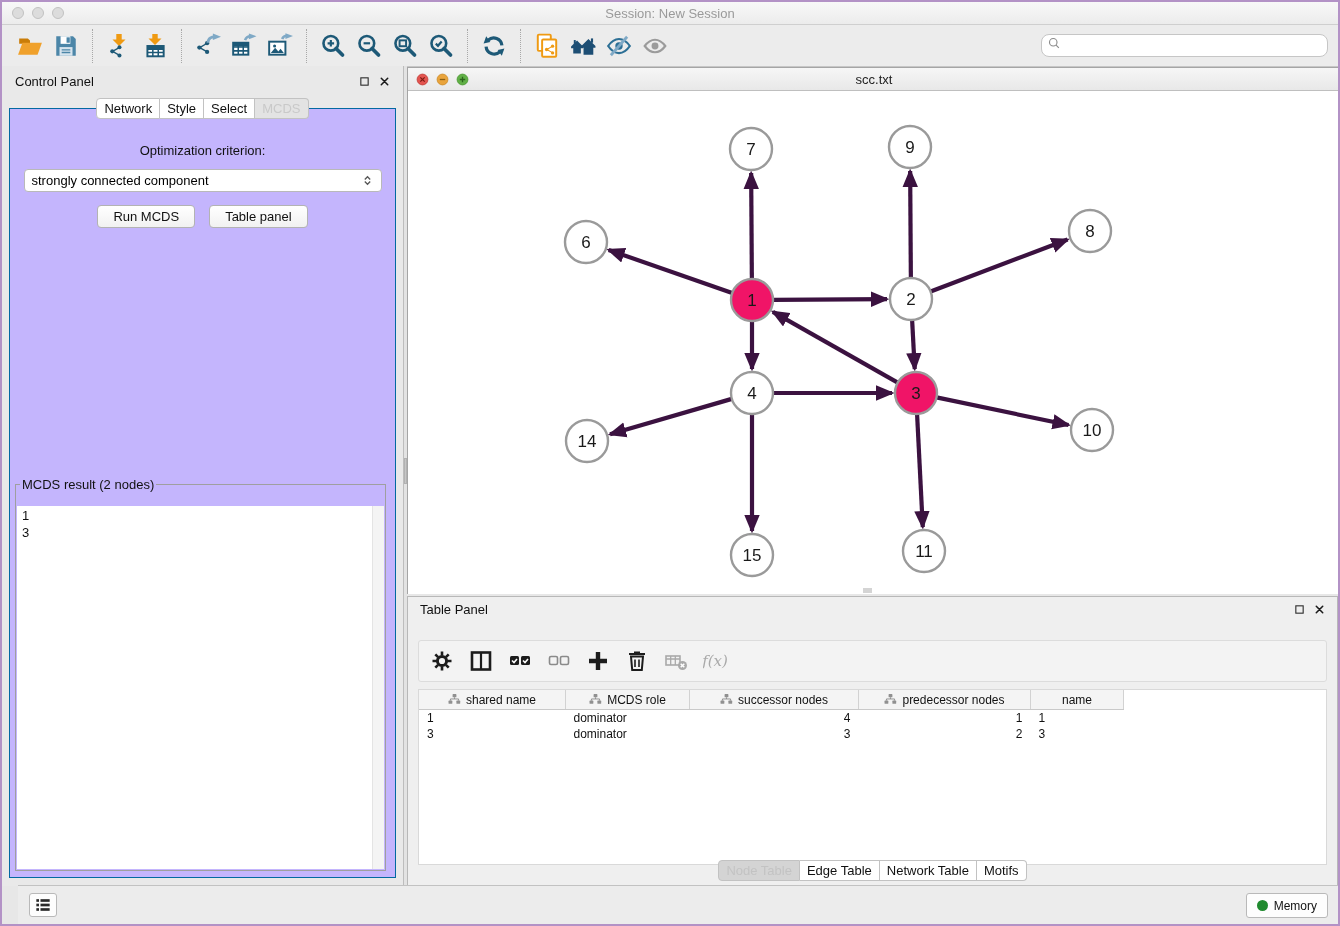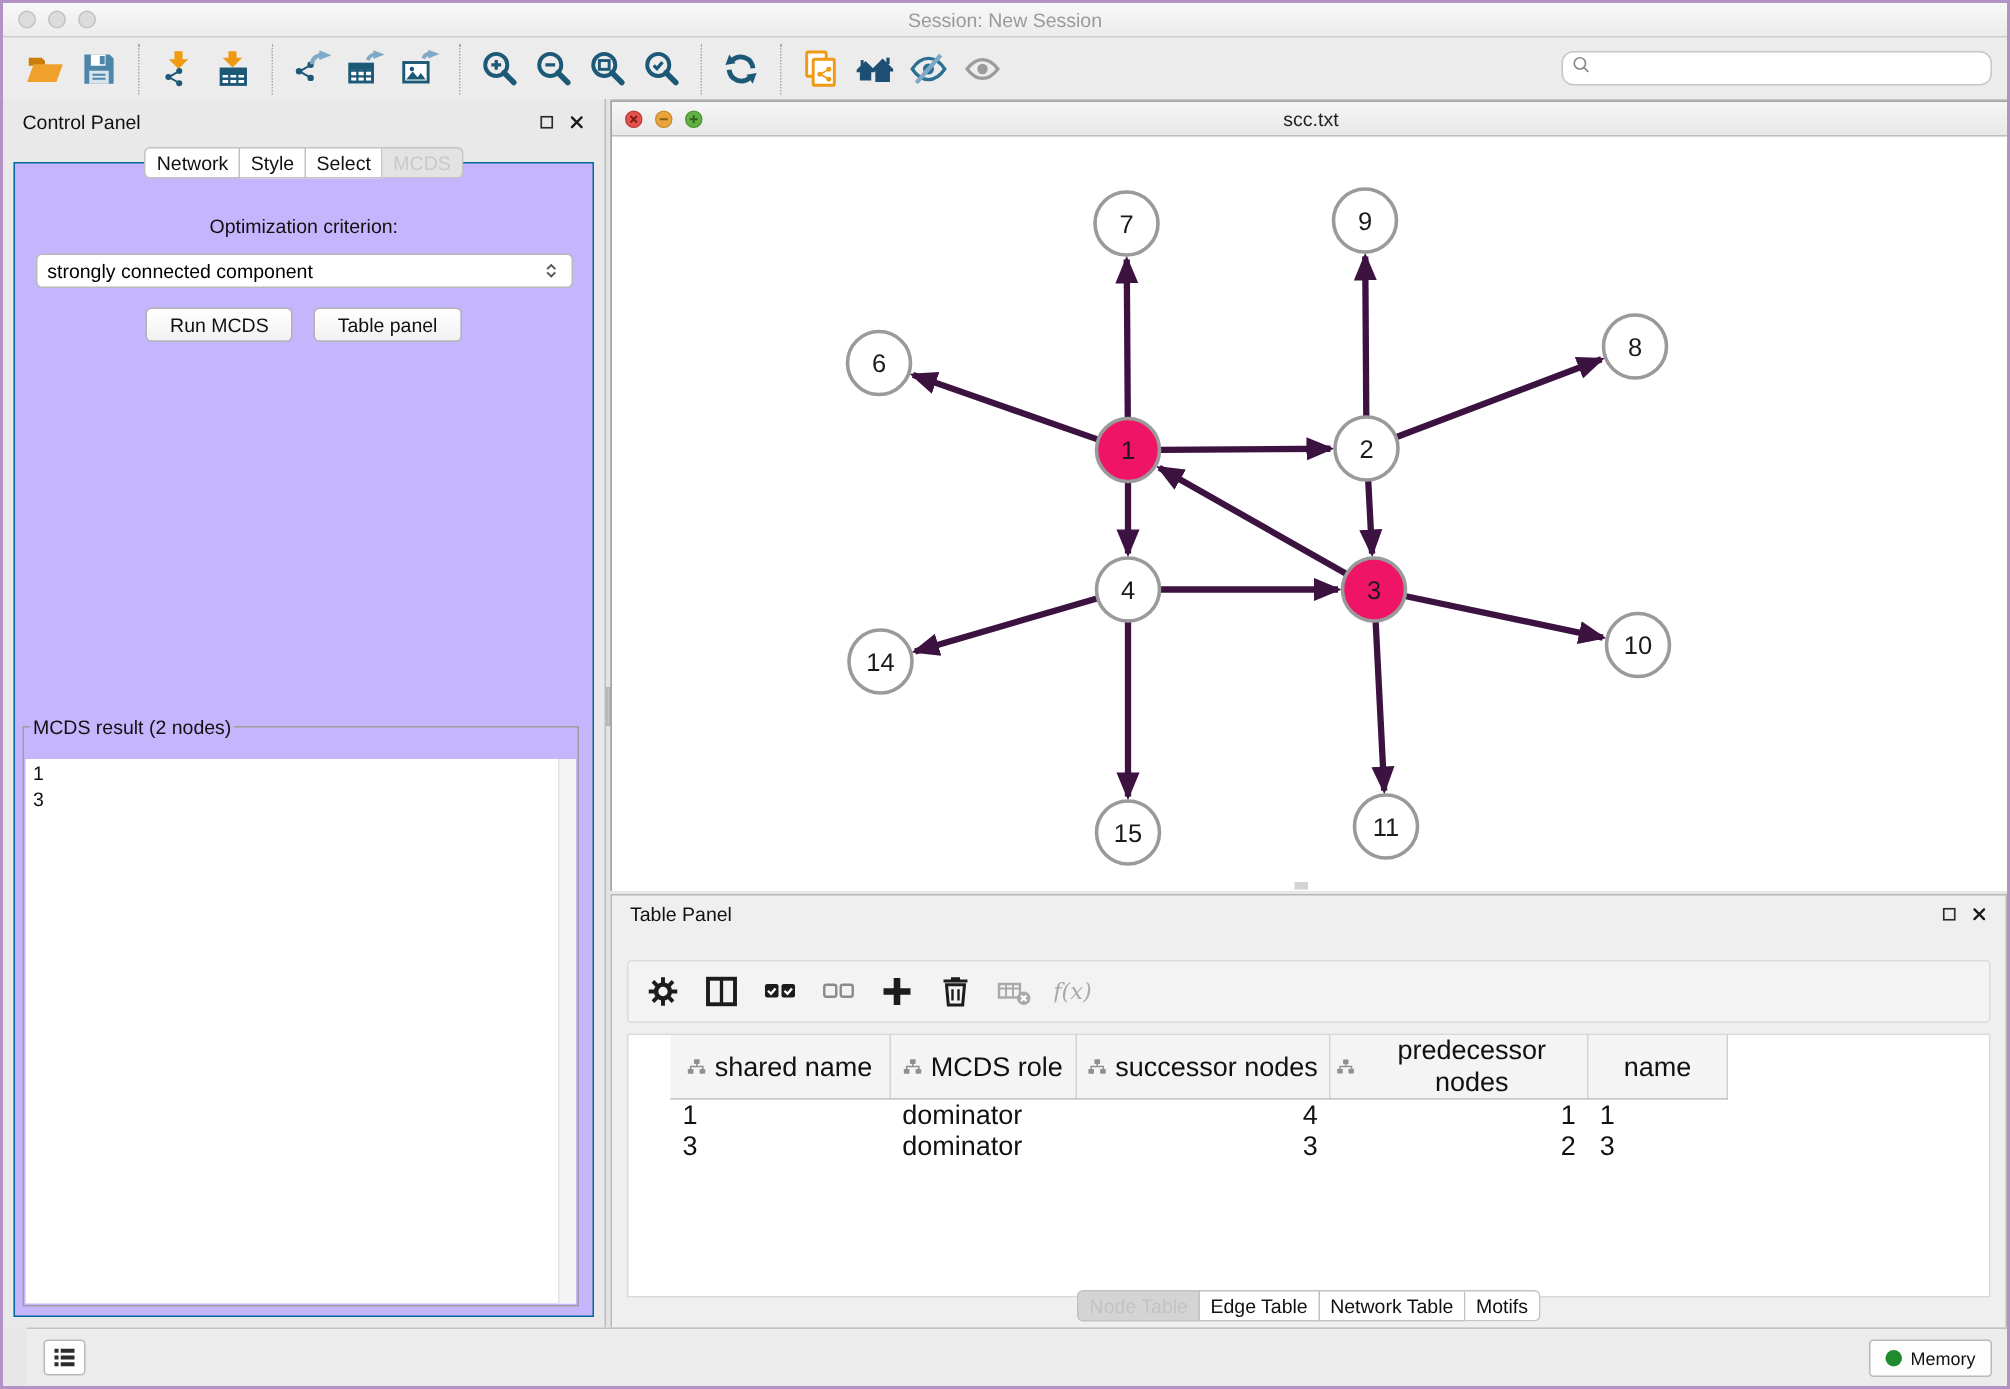--- a/index.html
+++ b/index.html
@@ -59,21 +59,21 @@
   .h-grip{position:absolute;bottom:1px;left:455px;width:9px;height:5px;background:#d4d4d4;cursor:row-resize;}
   
   .table-panel{position:absolute;left:405px;top:530px;right:0;bottom:0;background:#efefef;
                border:1px solid #b8b8b8;box-sizing:border-box;}
   .tp-header{height:25px;display:flex;align-items:center;padding:0 12px;font-size:13px;color:#111;}
   .tp-toolbar{margin:18px 10px 7px;height:40px;background:#f3f3f3;border:1px solid #dcdcdc;border-radius:3px;
               display:flex;align-items:center;padding:0 10px;gap:13px;}
   .tp-icon{width:26px;height:26px;display:flex;align-items:center;justify-content:center;cursor:pointer;}
   .tp-icon.disabled{cursor:default;}
   .tp-table-wrap{margin:0 10px;background:#fff;height:174px;border:1px solid #d9d9d9;overflow:hidden;}
-  table.node-table{border-collapse:collapse;font-size:18px;table-layout:fixed;margin-left:28px;}
+  table.node-table{border-collapse:collapse;font-size:12px;table-layout:fixed;}
   table.node-table th{background:#f4f4f4;border-right:1px solid #d2d2d2;border-bottom:1px solid #c9c9c9;
       font-weight:normal;height:19px;padding:0 4px;color:#111;}
   .th-inner{display:flex;align-items:center;justify-content:center;gap:5px;}
   table.node-table td{height:16px;padding:0 8px;color:#111;white-space:nowrap;overflow:hidden;}
   .tp-tabs{position:absolute;bottom:4px;left:0;right:0;display:flex;justify-content:center;}
   .tp-tabs .ui-tab.active{background:#d4d4d4;color:#c3c3c3;}
   
   .statusbar{position:absolute;left:16px;right:0;bottom:0;height:38px;background:#ececec;border-top:1px solid #c2c2c2;}
   .sb-left-btn{position:absolute;left:11px;top:7px;width:28px;height:24px;background:#fdfdfd;border:1px solid #b9b9b9;
                border-radius:3px;display:flex;align-items:center;justify-content:center;cursor:pointer;box-sizing:border-box;}

